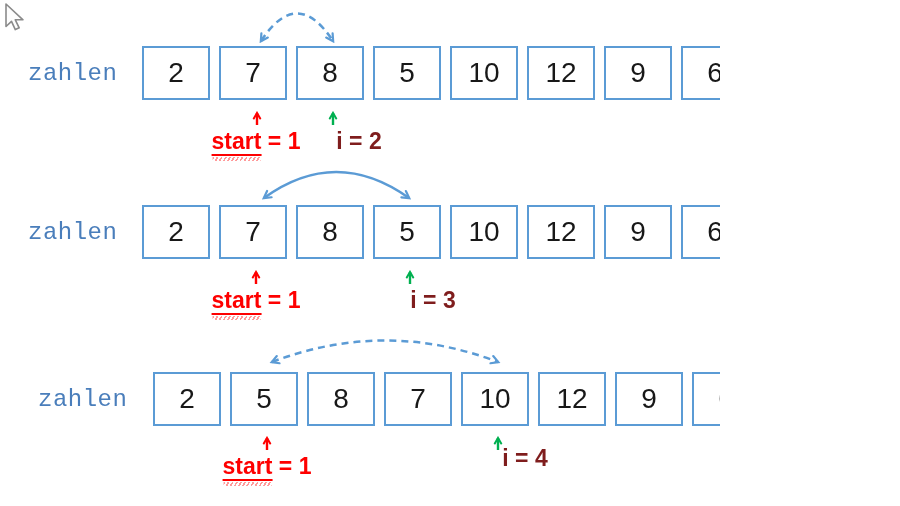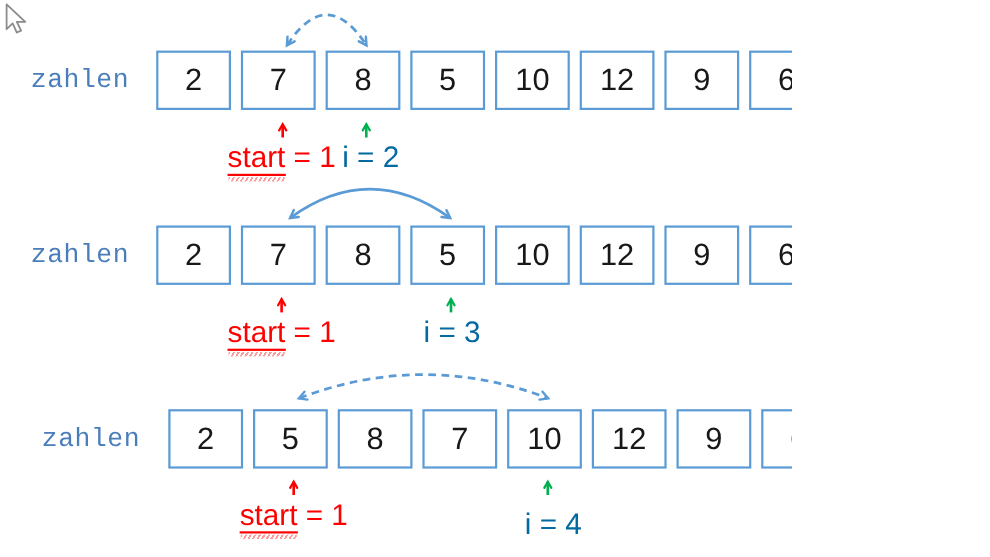--- a/index.html
+++ b/index.html
@@ -13,24 +13,24 @@
     font-size:24px;color:#4a7ebb;line-height:55px;letter-spacing:.5px;
   }
   .boxes{position:absolute;display:flex;gap:9px;}
   .box{
     width:64px;height:50px;border:2.5px solid #5b9bd5;background:#fff;
     display:flex;align-items:center;justify-content:center;
     font-size:28px;color:#181818;
   }
   .anno{
     position:absolute;transform:translateX(-50%);
-    font-weight:normal;font-size:27px;white-space:pre;line-height:1.1;
+    font-weight:bold;font-size:23px;white-space:pre;line-height:1.1;
   }
   .red{color:#fe0000;}
-  .green{color:#0369a1;}
+  .green{color:#7f1d1d;margin-left:22px;}
   .sq{position:relative;border-bottom:2.5px solid #fe0000;padding-bottom:0px;}
   .sq::after{
     content:"";position:absolute;left:1px;right:1px;bottom:-7px;height:4px;
     background:repeating-linear-gradient(120deg,#ff9a9a 0 1.6px,transparent 1.6px 3.6px);
   }
   svg.overlay{position:absolute;left:0;top:0;pointer-events:none;}
   .arc{fill:none;stroke:#5b9bd5;stroke-width:2.5px;}
   .dashed{stroke-dasharray:7 5;}
   .ptr-red{stroke:#fe0000;stroke-width:2.4px;}
   .ptr-green{stroke:#00b050;stroke-width:2.4px;}
@@ -102,15 +102,15 @@
     <div class="box">2</div>
     <div class="box">5</div>
     <div class="box">8</div>
     <div class="box">7</div>
     <div class="box">10</div>
     <div class="box">12</div>
     <div class="box">9</div>
     <div class="box">6</div>
   </div>
   <div class="anno red" style="left:267px;top:454px;"><span class="sq">start</span><span> = 1</span></div>
-  <div class="anno green" style="left:503px;top:462px;">i = 4</div>
+  <div class="anno green" style="left:503px;top:446px;">i = 4</div>
 
 </div>
 
 </body></html>

